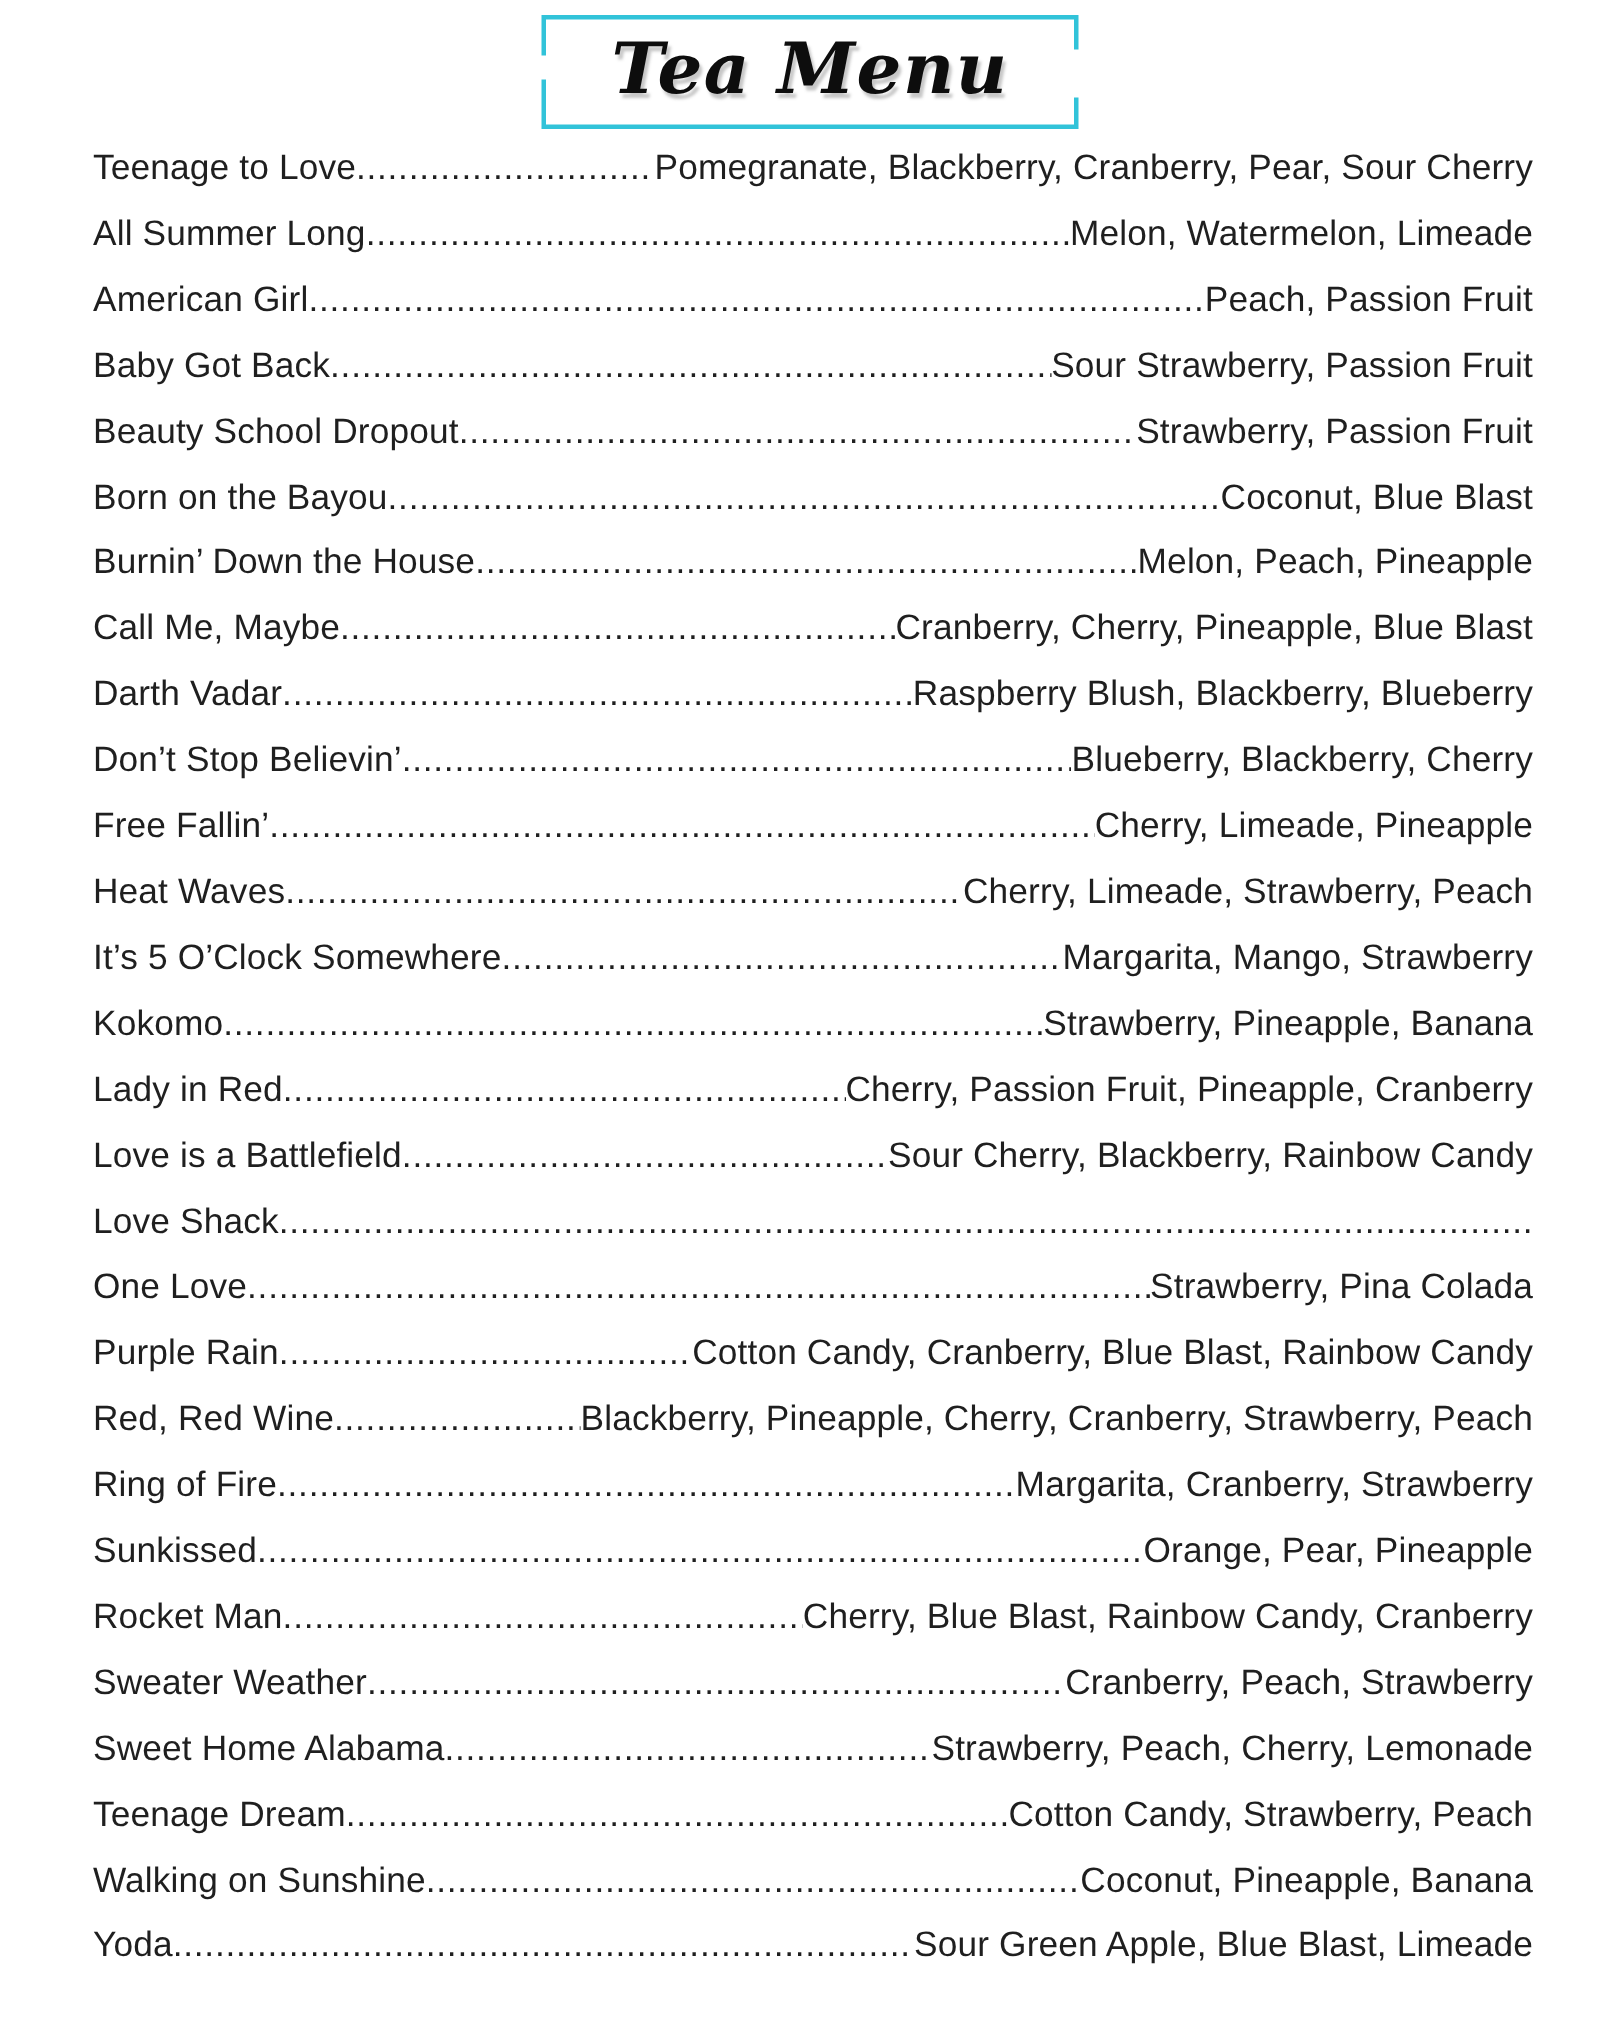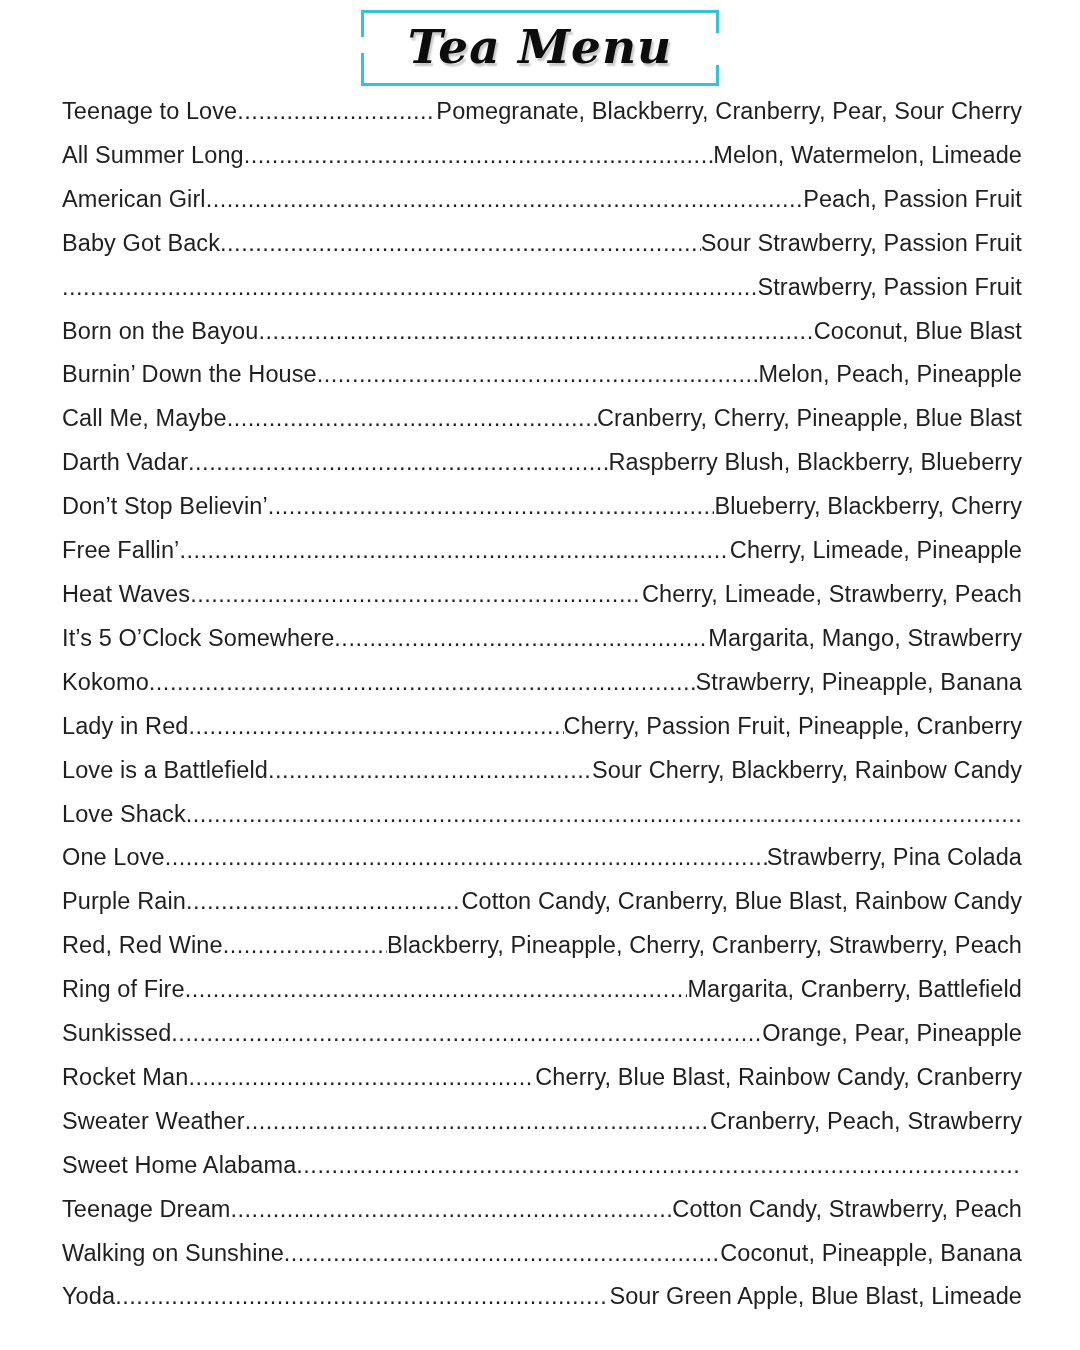--- a/index.html
+++ b/index.html
@@ -98,20 +98,21 @@
     <span class="drink-ingredients">Peach, Passion Fruit</span>
   </div>
 
   <div class="menu-row">
     <span class="drink-name">Baby Got Back</span>
     <span class="dot-leader"></span>
     <span class="drink-ingredients">Sour Strawberry, Passion Fruit</span>
   </div>
 
   <div class="menu-row">
+    <span class="drink-name">Beauty School Dropout</span>
     <span class="dot-leader"></span>
     <span class="drink-ingredients">Strawberry, Passion Fruit</span>
   </div>
 
   <div class="menu-row">
     <span class="drink-name">Born on the Bayou</span>
     <span class="dot-leader"></span>
     <span class="drink-ingredients">Coconut, Blue Blast</span>
   </div>
 
@@ -194,21 +195,21 @@
 
   <div class="menu-row">
     <span class="drink-name">Red, Red Wine</span>
     <span class="dot-leader"></span>
     <span class="drink-ingredients">Blackberry, Pineapple, Cherry, Cranberry, Strawberry, Peach</span>
   </div>
 
   <div class="menu-row">
     <span class="drink-name">Ring of Fire</span>
     <span class="dot-leader"></span>
-    <span class="drink-ingredients">Margarita, Cranberry, Battlefield</span>
+    <span class="drink-ingredients">Margarita, Cranberry, Strawberry</span>
   </div>
 
   <div class="menu-row">
     <span class="drink-name">Sunkissed</span>
     <span class="dot-leader"></span>
     <span class="drink-ingredients">Orange, Pear, Pineapple</span>
   </div>
 
   <div class="menu-row">
     <span class="drink-name">Rocket Man</span>
@@ -218,20 +219,21 @@
 
   <div class="menu-row">
     <span class="drink-name">Sweater Weather</span>
     <span class="dot-leader"></span>
     <span class="drink-ingredients">Cranberry, Peach, Strawberry</span>
   </div>
 
   <div class="menu-row">
     <span class="drink-name">Sweet Home Alabama</span>
     <span class="dot-leader"></span>
+    <span class="drink-ingredients">Strawberry, Peach, Cherry, Lemonade</span>
   </div>
 
   <div class="menu-row">
     <span class="drink-name">Teenage Dream</span>
     <span class="dot-leader"></span>
     <span class="drink-ingredients">Cotton Candy, Strawberry, Peach</span>
   </div>
 
   <div class="menu-row">
     <span class="drink-name">Walking on Sunshine</span>

